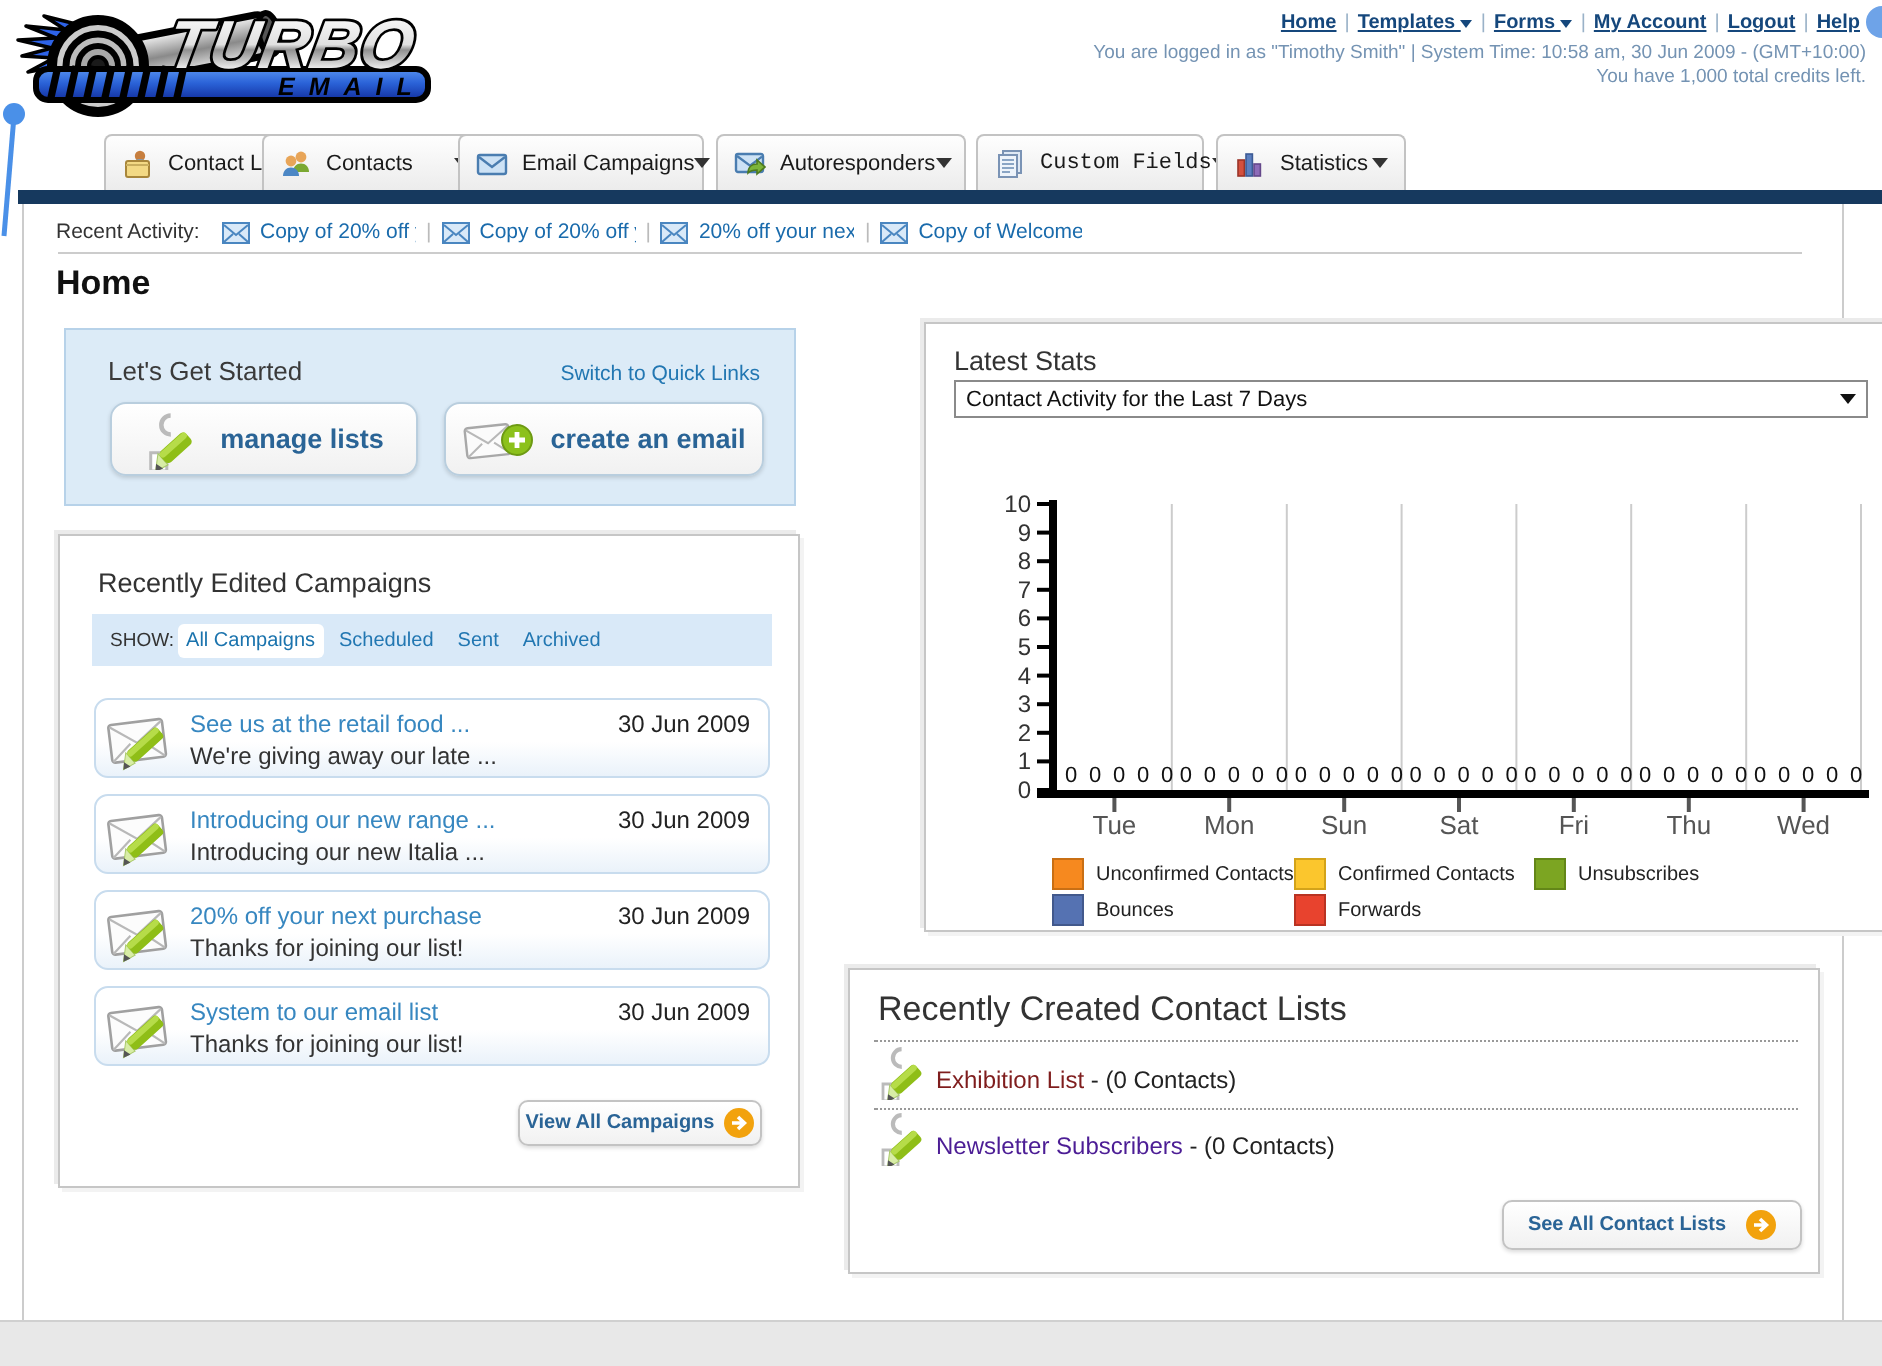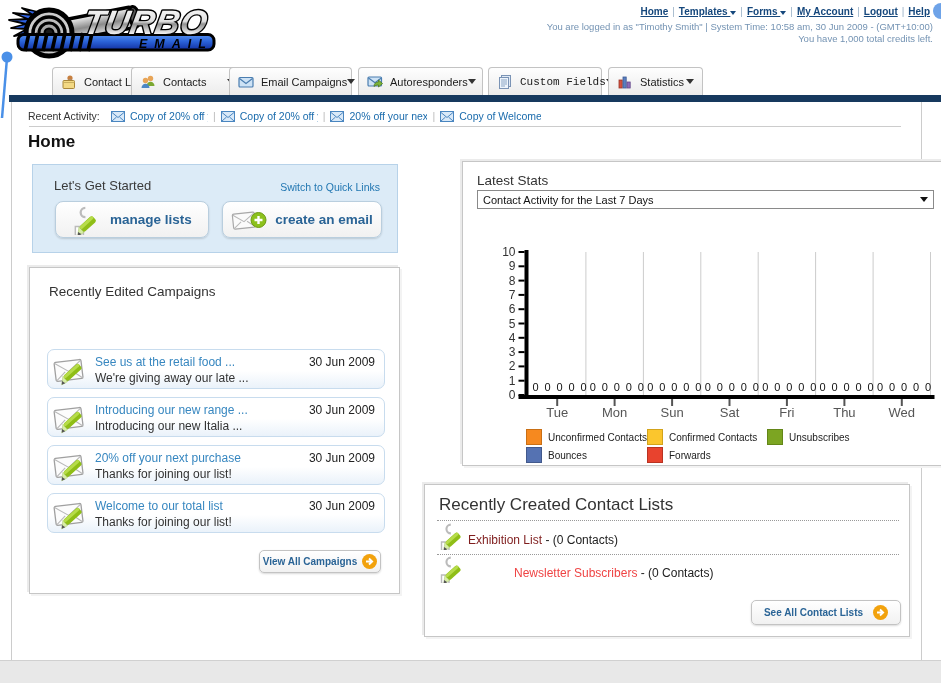--- a/index.html
+++ b/index.html
@@ -172,20 +172,27 @@
 <polygon points="3,-3.5 3,3.5 -3.5,2" fill="#d8eda6" stroke="#a8c96a" stroke-width="0.5"></polygon>
 <polygon points="-3.5,2 0.2,3.2 -0.8,-0.6" fill="#555"></polygon>
 <rect x="3" y="-3.5" width="16" height="7" rx="2" fill="#8fbe17"></rect>
 <rect x="3" y="-3.2" width="16" height="3" rx="1.5" fill="#b6dc49"></rect>
 </g>
       </svg>manage lists</div>
 </div>
 
 <div class="panel" style="left:29px;top:267px;width:371px;height:327px;box-sizing:border-box;">
   <div class="abs" style="left:19px;top:16px;font-size:13.5px;color:#333;">Recently Edited Campaigns</div>
+  <div class="abs" style="left:16px;top:39px;width:340px;height:26px;background:#d9e9f8;display:flex;align-items:center;font-size:11px;color:#333;">
+    <span style="margin-left:9px;font-size:9.5px;">SHOW:</span>
+    <span style="margin-left:2px;background:#fff;border-radius:3px;padding:3px 4px;color:#1a73ad;font-size:10px;">All Campaigns</span>
+    <span class="bluelink" style="margin-left:8px;font-size:10px;">Scheduled</span>
+    <span class="bluelink" style="margin-left:12px;font-size:10px;">Sent</span>
+    <span class="bluelink" style="margin-left:12px;font-size:10px;">Archived</span>
+  </div>
   <div class="card" style="top:81px;">
     <svg width="40" height="34" viewBox="0 0 40 34" style="position:absolute;left:4px;top:3px;">
 <g transform="rotate(-7 16 17)">
 <rect x="3" y="8" width="27" height="19" rx="1.5" fill="#fcfcfc" stroke="#a0a0a0" stroke-width="1.3"></rect>
 <path d="M3.5 9 16.5 18.5 29.5 9M3.5 26.5l9.5-8M29.5 26.5 20 18.5" fill="none" stroke="#b8b8b8" stroke-width="1.1"></path>
 </g>
 <g transform="translate(11,28) rotate(-42)">
 <polygon points="3,-3.5 3,3.5 -3.5,2" fill="#d8eda6" stroke="#a8c96a" stroke-width="0.5"></polygon>
 <polygon points="-3.5,2 0.2,3.2 -0.8,-0.6" fill="#555"></polygon>
 <rect x="3" y="-3.5" width="20" height="7" rx="2" fill="#8fbe17"></rect>
@@ -236,21 +243,21 @@
 <rect x="3" y="8" width="27" height="19" rx="1.5" fill="#fcfcfc" stroke="#a0a0a0" stroke-width="1.3"></rect>
 <path d="M3.5 9 16.5 18.5 29.5 9M3.5 26.5l9.5-8M29.5 26.5 20 18.5" fill="none" stroke="#b8b8b8" stroke-width="1.1"></path>
 </g>
 <g transform="translate(11,28) rotate(-42)">
 <polygon points="3,-3.5 3,3.5 -3.5,2" fill="#d8eda6" stroke="#a8c96a" stroke-width="0.5"></polygon>
 <polygon points="-3.5,2 0.2,3.2 -0.8,-0.6" fill="#555"></polygon>
 <rect x="3" y="-3.5" width="20" height="7" rx="2" fill="#8fbe17"></rect>
 <rect x="3" y="-3.2" width="20" height="3" rx="1.5" fill="#b6dc49"></rect>
 </g>
       </svg>
-    <div class="abs" style="left:47px;top:5px;font-size:12px;color:#3787c0;">Welcome to our total list</div>
+    <div class="abs" style="left:47px;top:5px;font-size:12px;color:#3787c0;">System to our email list</div>
     <div class="abs" style="left:47px;top:21px;font-size:12px;color:#333;">Thanks for joining our list!</div>
     <div class="abs" style="right:9px;top:5px;font-size:12px;color:#222;">30 Jun 2009</div>
   </div>
   <div class="btn" style="left:229px;top:282px;width:122px;height:23px;font-size:10px;white-space:nowrap;">View All Campaigns
     <svg width="15" height="15" viewBox="0 0 15 15" style="margin-left:5px;flex:none;">
         <circle cx="7.5" cy="7.5" r="7.5" fill="#f2a20d"></circle>
         <path d="M4 7.5h5M7 4.5l3.2 3-3.2 3" stroke="#fff" stroke-width="1.8" fill="none"></path>
       </svg>
   </div>
 </div>
@@ -376,20 +383,20 @@
 <path d="M2.5 20h5.5l2 2v6.5H2.5z" fill="#fff" stroke="#bbbbbb" stroke-width="1.4"></path>
 <path d="M7.8 20v2.2H10" fill="none" stroke="#bbbbbb" stroke-width="1.2"></path>
 <g transform="translate(6,25) rotate(-42)">
 <polygon points="3,-3.5 3,3.5 -3.5,2" fill="#d8eda6" stroke="#a8c96a" stroke-width="0.5"></polygon>
 <polygon points="-3.5,2 0.2,3.2 -0.8,-0.6" fill="#555"></polygon>
 <rect x="3" y="-3.5" width="16" height="7" rx="2" fill="#8fbe17"></rect>
 <rect x="3" y="-3.2" width="16" height="3" rx="1.5" fill="#b6dc49"></rect>
 </g>
       </svg></div>
   <div class="abs" style="left:43px;top:48px;font-size:12px;"><span style="color:#7f1d1d;">Exhibition List</span><span style="color:#222;"> - (0 Contacts)</span></div>
-  <div class="abs" style="left:43px;top:81px;font-size:12px;"><span style="color:#ef4444;margin-left:46px;">Newsletter Subscribers</span><span style="color:#222;"> - (0 Contacts)</span></div>
+  <div class="abs" style="left:43px;top:81px;font-size:12px;"><span style="color:#4c1d95;">Newsletter Subscribers</span><span style="color:#222;"> - (0 Contacts)</span></div>
   <div class="btn" style="left:326px;top:115px;width:150px;height:25px;font-size:10px;white-space:nowrap;">See All Contact Lists
     <svg width="15" height="15" viewBox="0 0 15 15" style="margin-left:10px;">
         <circle cx="7.5" cy="7.5" r="7.5" fill="#f2a20d"></circle>
         <path d="M4 7.5h5M7 4.5l3.2 3-3.2 3" stroke="#fff" stroke-width="1.8" fill="none"></path>
       </svg>
   </div>
 </div>
 
 </body></html>

